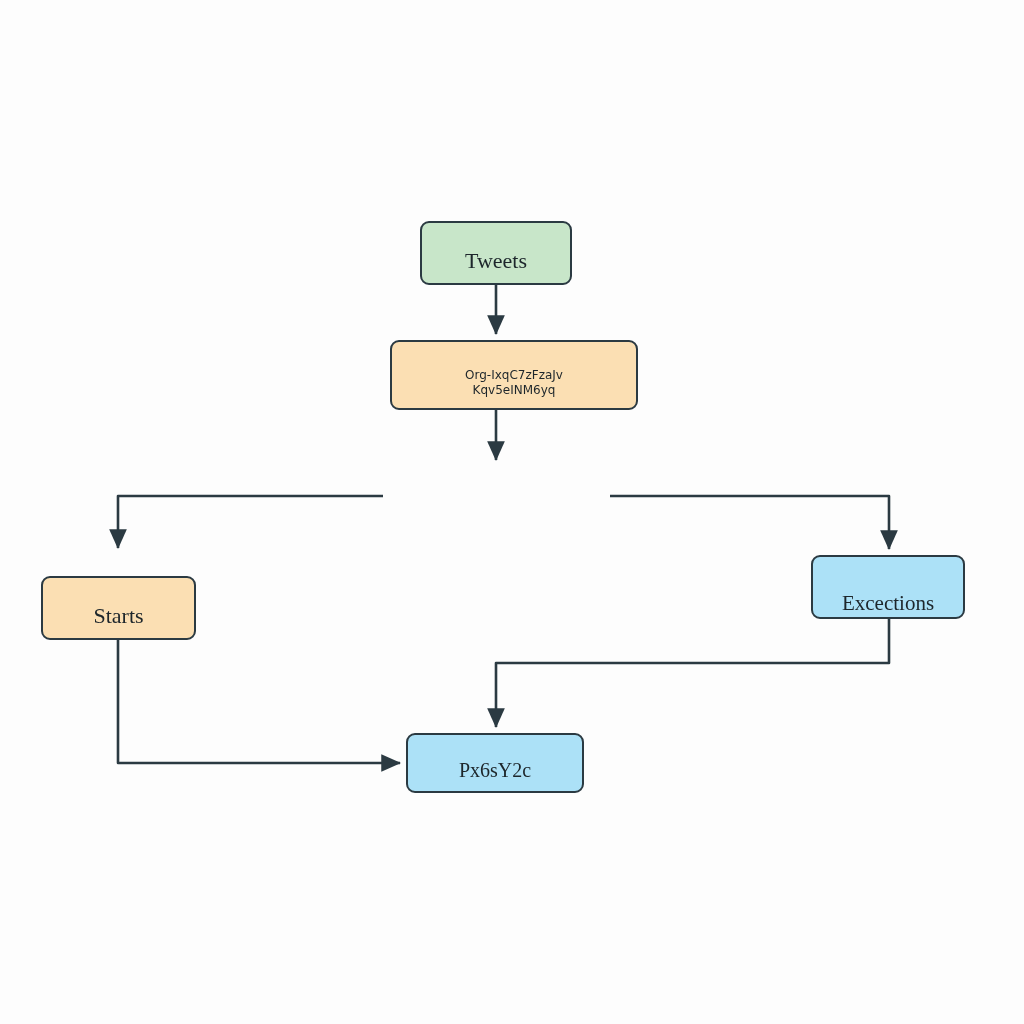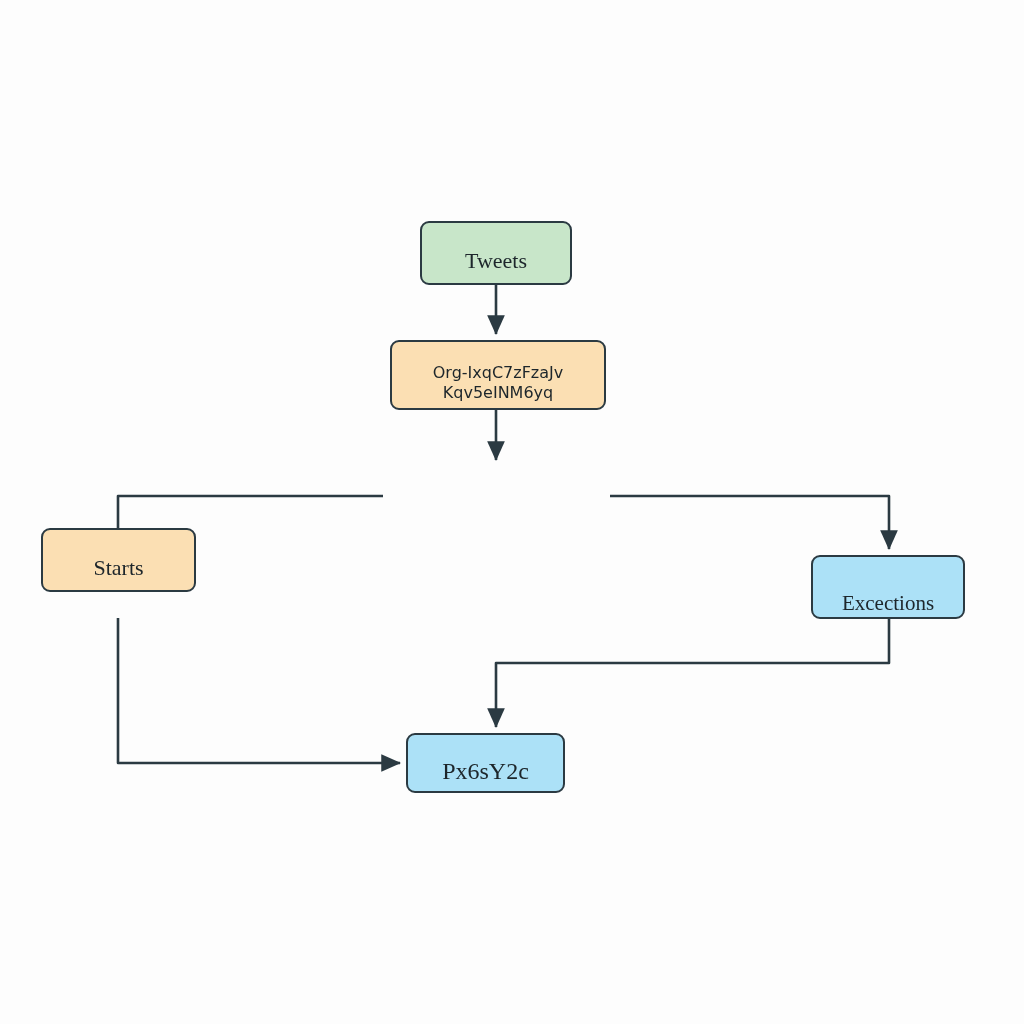--- a/index.html
+++ b/index.html
@@ -52,25 +52,25 @@
   .n-blue   { background: #ace1f7; }
 
   .serif-face {
     font-family: "Liberation Serif", "DejaVu Serif", serif;
   }
   .sans-face {
     font-family: "DejaVu Sans", "Liberation Sans", sans-serif;
   }
 
   #node-tweets      { left: 420px; top: 221px; width: 152px; height: 64px; font-size: 22px; }
-  #node-org         { left: 390px; top: 340px; width: 216px; height: 70px; font-size: 16px; }
+  #node-org         { left: 390px; top: 340px; width: 248px; height: 70px; font-size: 12px; }
   #node-img         { left: 383px; top: 466px; width: 227px; height: 65px; font-size: 22px; }
-  #node-starts      { left: 41px;  top: 528px; width: 155px; height: 64px; font-size: 22px; }
+  #node-starts      { left: 41px;  top: 576px; width: 155px; height: 64px; font-size: 22px; }
   #node-exceptions  { left: 811px; top: 555px; width: 154px; height: 64px; font-size: 21px; align-items: flex-end; }
-  #node-px          { left: 406px; top: 733px; width: 159px; height: 60px; font-size: 24px; }
+  #node-px          { left: 406px; top: 733px; width: 178px; height: 60px; font-size: 20px; }
 </style>
 </head>
 <body>
 
 <div id="canvas">
 
   <svg id="edge-layer" viewBox="0 0 1024 1024" width="1024" height="1024" xmlns="http://www.w3.org/2000/svg">
     <defs>
       <marker id="arrowhead" markerWidth="9" markerHeight="9" refX="7.2" refY="3.4" orient="auto" markerUnits="strokeWidth">
         <path d="M 0,0 L 7.6,3.4 L 0,6.8 z" fill="#2b3a42"></path>

